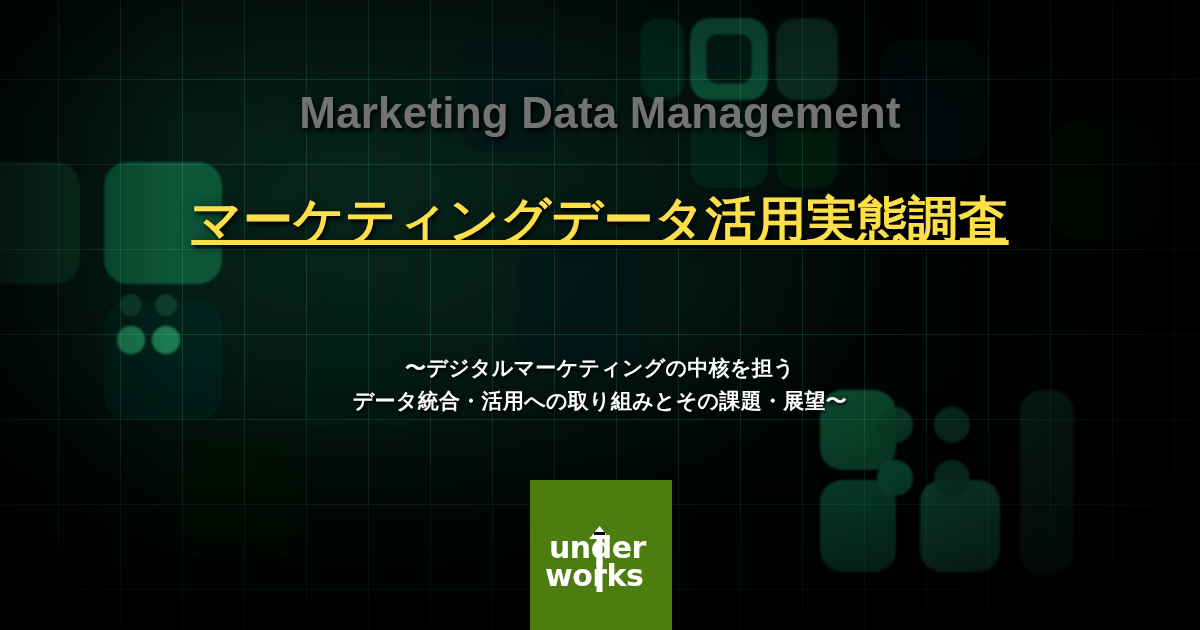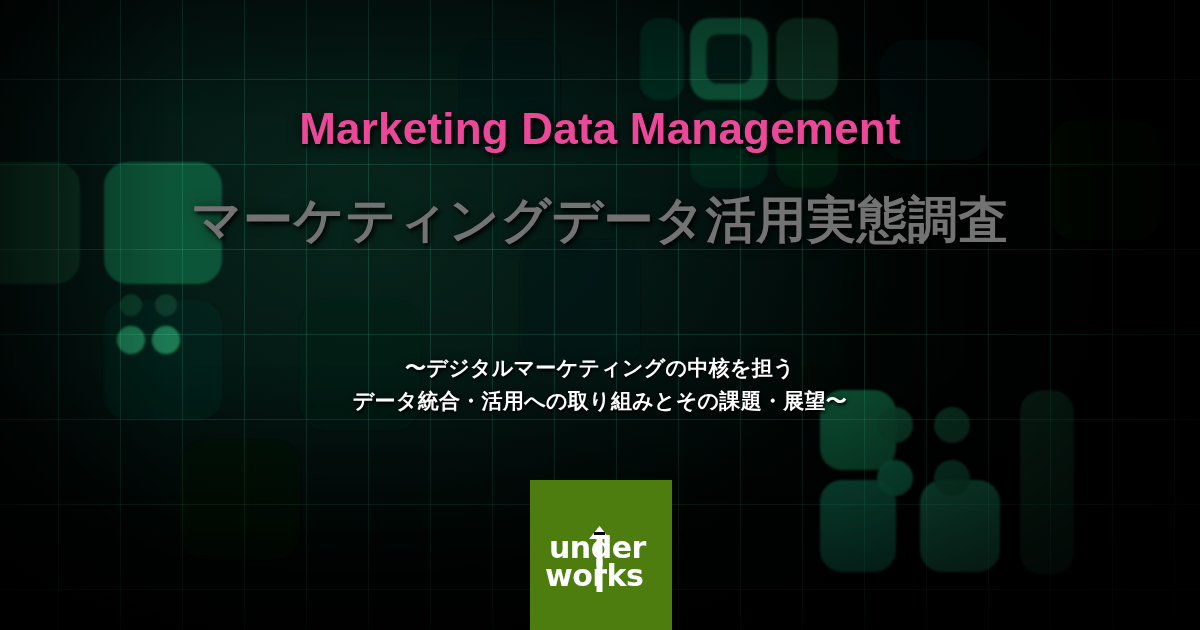--- a/index.html
+++ b/index.html
@@ -57,44 +57,45 @@
     inset: 0;
     display: flex;
     flex-direction: column;
     align-items: center;
     text-align: center;
   }
 
   .eyebrow {
     margin: 0;
     position: absolute;
-    top: 104px;
+    top: 88px;
     left: 0;
     right: 0;
     font-size: 44px;
     font-weight: bold;
     line-height: 1.12;
     letter-spacing: 0.2px;
-    color: #ec4899;
+    color: #737373;
     text-shadow: 2px 3px 4px rgba(0,0,0,0.85), 0 0 14px rgba(0,0,0,0.6);
     white-space: nowrap;
   }
 
   .headline {
     margin: 0;
     position: absolute;
     top: 188px;
     left: 0;
     right: 0;
     font-size: 50px;
     font-weight: bold;
     line-height: 1.30;
     letter-spacing: 0.5px;
-    color: #737373;
+    color: #fde047;
     text-shadow: 2px 3px 4px rgba(0,0,0,0.85), 0 0 14px rgba(0,0,0,0.55);
+    text-decoration: underline;
   }
   .headline .line2 { display: block; }
 
   .subtitle {
     margin: 0;
     position: absolute;
     top: 352px;
     left: 0;
     right: 0;
     font-size: 21px;

